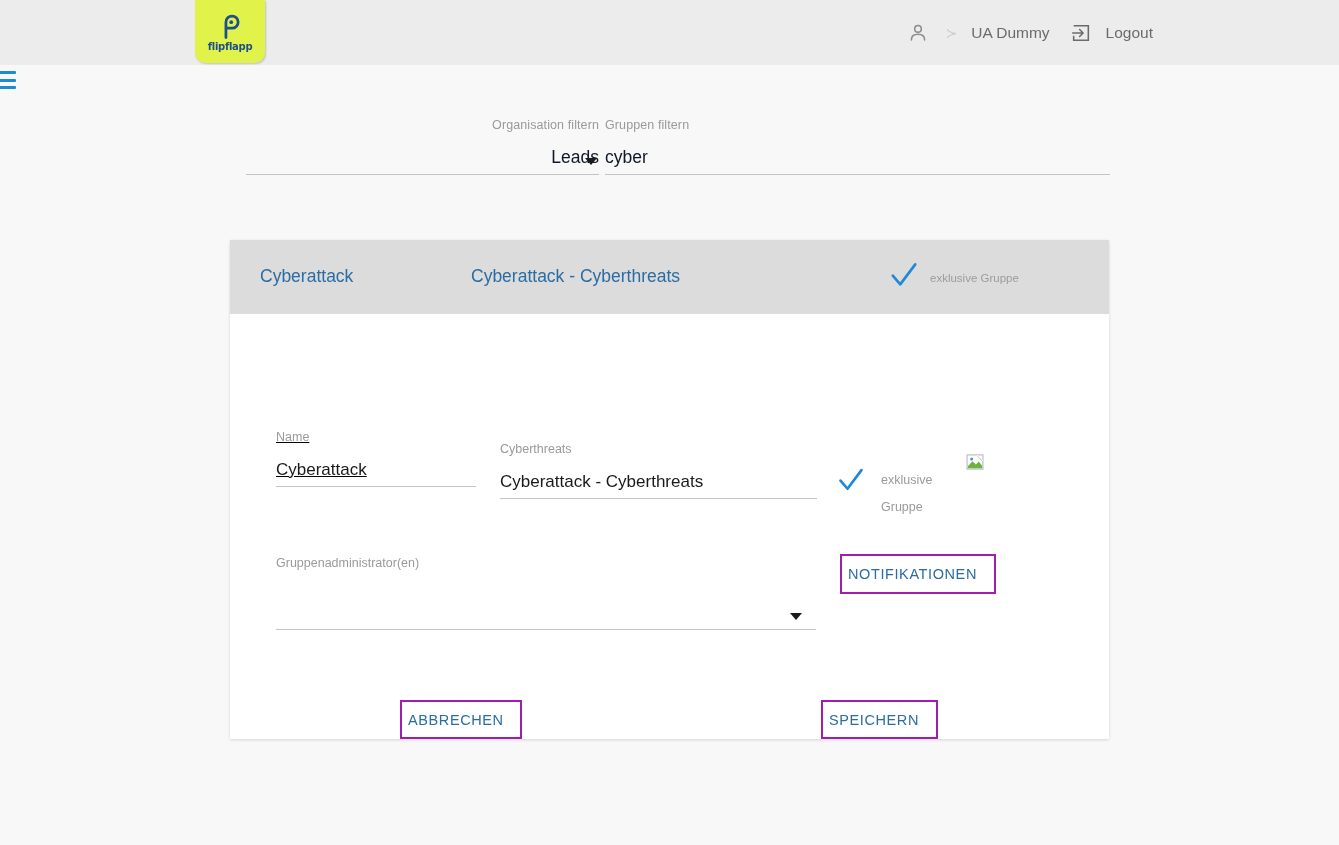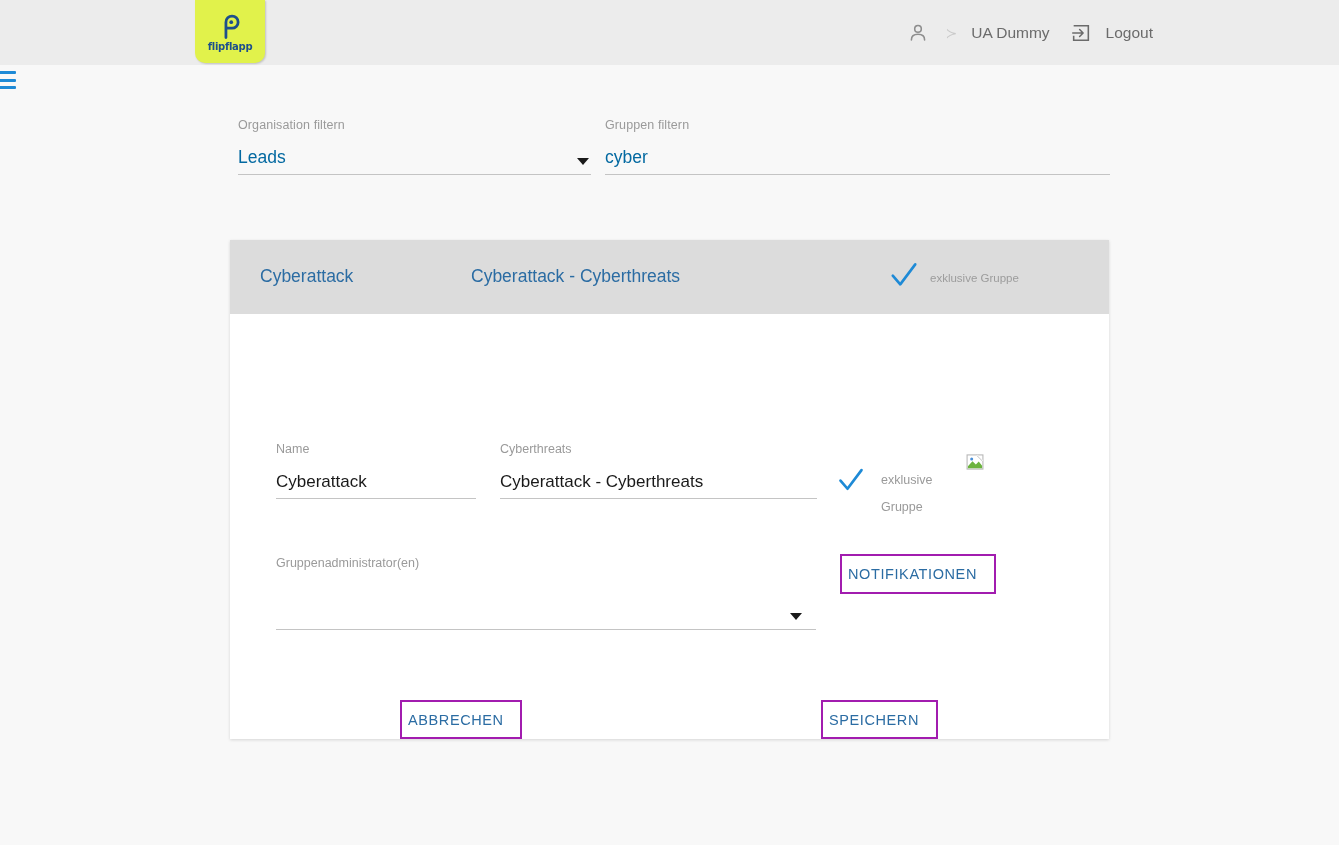--- a/index.html
+++ b/index.html
@@ -120,33 +120,33 @@
     letter-spacing: 0.1px;
   }
   .field-value-row {
     position: relative;
     margin-top: 12px;
     border-bottom: 1px solid #c4c4c4;
     height: 30px;
   }
   .field-value {
     font-size: 17.5px;
-    color: #0369a1;
+    color: #0f172a;
     line-height: 26px;
   }
   .caret {
     position: absolute;
     right: 2px;
     bottom: 9px;
     width: 0; height: 0;
     border-left: 6px solid transparent;
     border-right: 6px solid transparent;
     border-top: 7px solid #1a1a1a;
   }
-  #filter-org { left: 8px;  width: 353px; }
+  #filter-org { left: 16px;  width: 353px; text-align: right; }
   #filter-grp { left: 375px; width: 505px; }
 
   
   .card {
     position: absolute;
     left: 230px;
     top: 240px;
     width: 879px;
     height: 499px;
     background: #ffffff;
@@ -200,21 +200,21 @@
     margin-top: 13px;
     border-bottom: 1px solid #c4c4c4;
     height: 29px;
   }
   .form-value {
     font-size: 17px;
     color: #1a1a1a;
     line-height: 26px;
   }
 
-  #field-name { left: 46px; top: 128px; width: 200px; }
+  #field-name { left: 46px; top: 116px; width: 200px; text-decoration: underline; }
   #field-desc { left: 270px; top: 128px; width: 317px; }
   #field-admin { left: 46px; top: 242px; width: 540px; }
   #field-admin .form-underline { margin-top: 30px; }
   #field-admin .caret {
     position: absolute;
     right: 14px;
     bottom: 9px;
     width: 0; height: 0;
     border-left: 6px solid transparent;
     border-right: 6px solid transparent;

